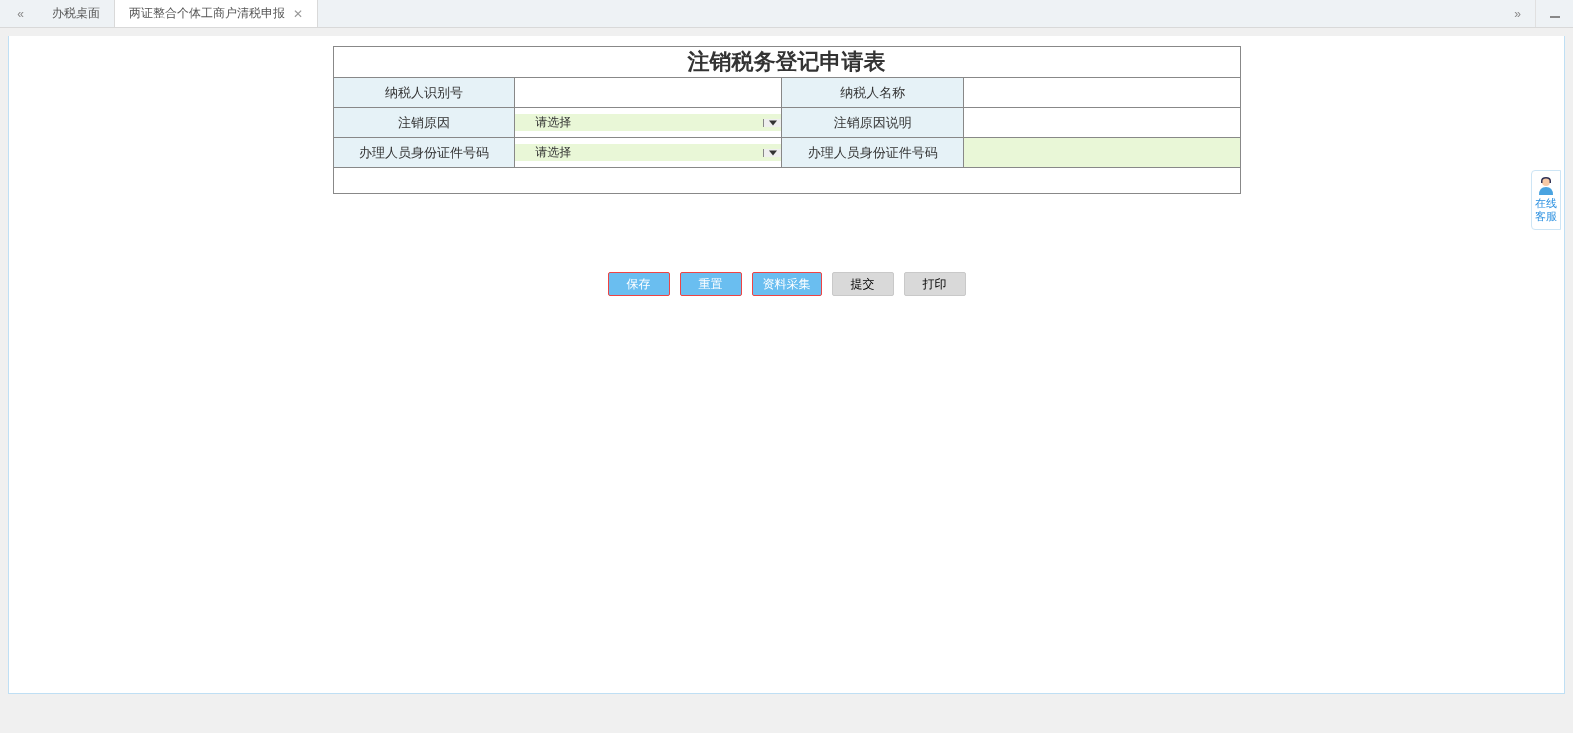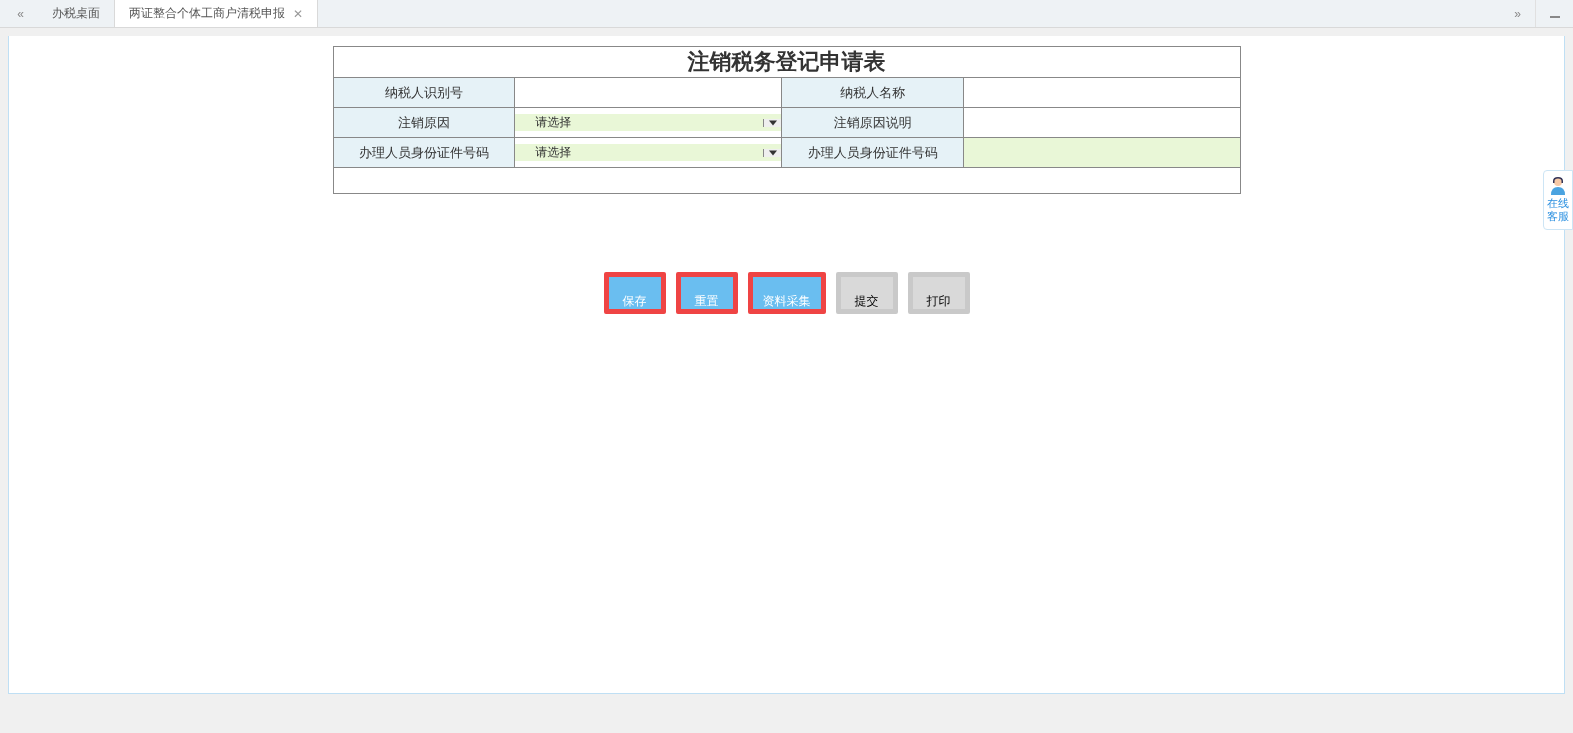--- a/index.html
+++ b/index.html
@@ -29,24 +29,24 @@
     .val.green { background: #e9f7d7; }
     .val .inner { display:flex; align-items:center; height:100%; }
     .select-cell { position: relative; padding: 0 !important;}
     .select-box { display:flex; align-items:center; justify-content:space-between; height:100%; background:#e9f7d7; }
     .select-text { padding-left: 20px; font-size: 12px;}
     .select-btn { width: 18px; height: 100%; border-left: 1px solid #888; background:#efefef; display:flex; align-items:center; justify-content:center; cursor:pointer;}
     .select-btn svg { width:8px; height:8px; }
     .blank-row td { height: 26px; background:#fff;}
 
     .btn-bar { display:flex; justify-content:center; gap: 10px; margin-top: 78px;}
-    .btn { min-width: 62px; height: 24px; border: 5px solid #ef4444; background: #6abef0; color: #fff; font-size: 12px; border-radius: 2px; cursor: pointer; padding: 16px 10px;}
+    .btn { min-width: 62px; height: 24px; border: 1px solid #ef4444; background: #6abef0; color: #fff; font-size: 12px; border-radius: 2px; cursor: pointer; padding: 0 10px;}
     .btn.disabled { background: #d9d9d9; border-color:#c9c9c9; color:#000000; cursor: default;}
 
-    .floating-help { position: absolute; right: 0; top: 170px; width: 30px; background: #fff; border: 1px solid #cde5f5; border-radius: 4px 0 0 4px; padding: 4px 2px 6px 2px; text-align: center; font-size: 11px; color:#2b90e0; cursor:pointer; line-height: 1.2;}
+    .floating-help { position: absolute; right: 12px; top: 170px; width: 30px; background: #fff; border: 1px solid #cde5f5; border-radius: 4px 0 0 4px; padding: 4px 2px 6px 2px; text-align: center; font-size: 11px; color:#2b90e0; cursor:pointer; line-height: 1.2;}
     .floating-help svg { display:block; margin: 0 auto 2px auto;}
 
     .chev { font-family: Arial; font-size: 12px; letter-spacing: -3px;}
   </style>
 </head>
 <body>
 
 <div class="top-tabbar">
   <div class="tabbar-nav-left">
       <span class="chev">«</span>

